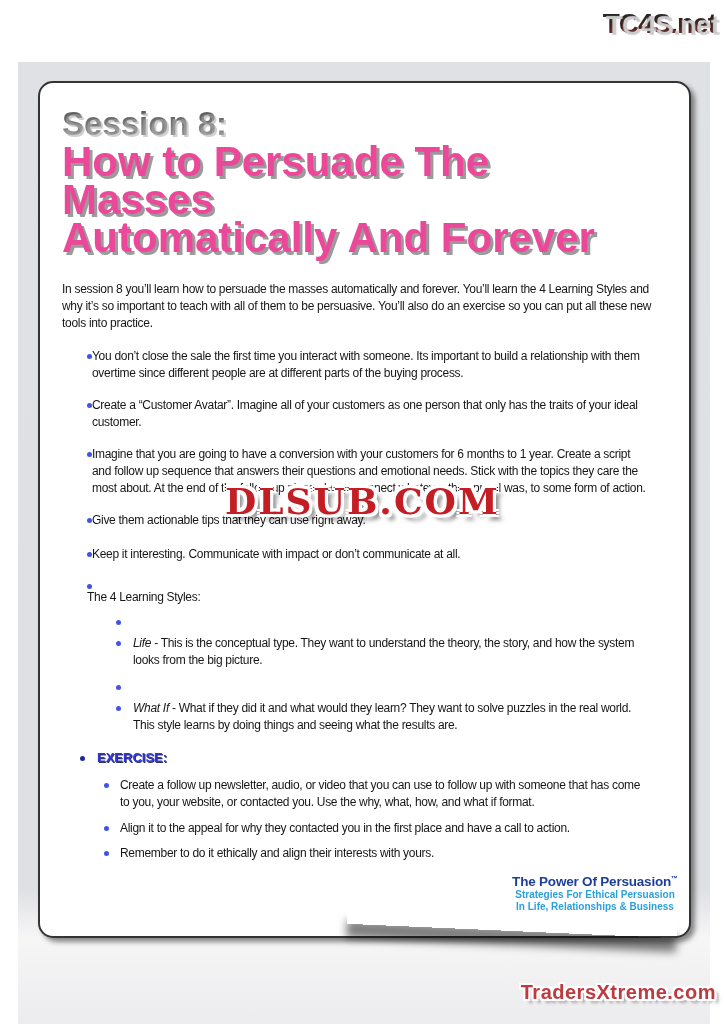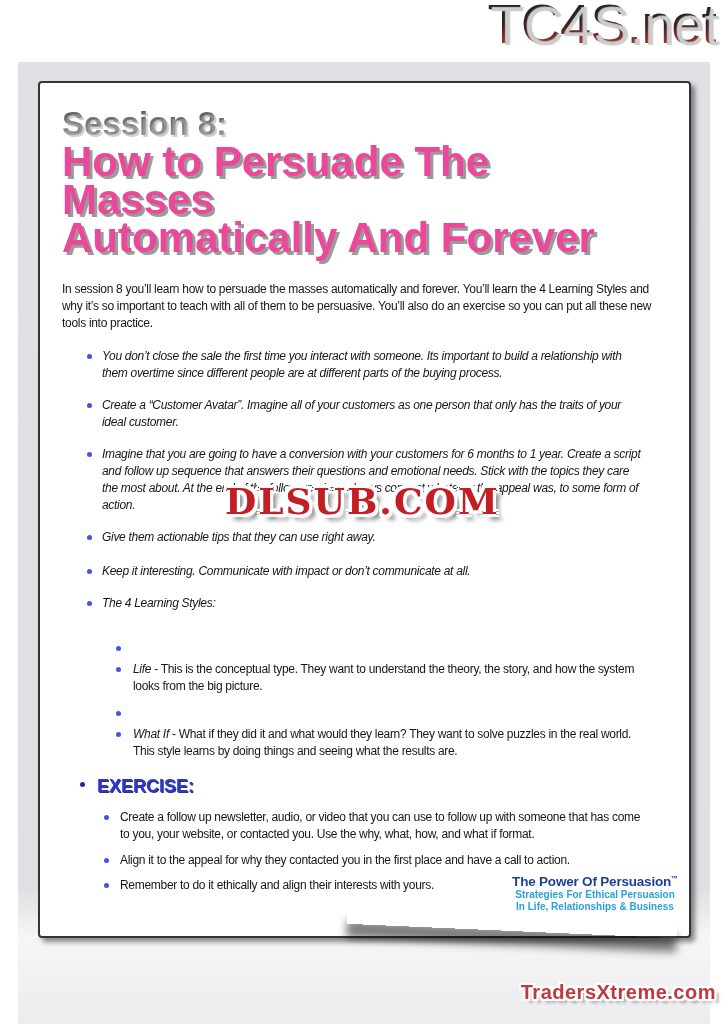--- a/index.html
+++ b/index.html
@@ -6,36 +6,36 @@
   html,body { width:724px; height:1024px; }
   body {
     position:relative; width:724px; height:1024px; overflow:hidden;
     background:#ffffff;
     font-family:"Liberation Sans", sans-serif;
   }
 
   
   .tc4s {
     position:absolute; top:0px; right:8px; z-index:60;
-    font-size:56px; font-weight:400; letter-spacing:-1px; line-height:48px;
+    font-size:28px; font-weight:700; letter-spacing:-1px; line-height:48px;
     background:linear-gradient(180deg,#232323 28%, #43211f 55%, #8d2f28 82%, #9c3a30 100%);
     -webkit-background-clip:text; background-clip:text; color:transparent;
     text-shadow:3px 2px 1px #cccccc;
   }
 
   
   .panel {
     position:absolute; left:18px; top:62px; width:692px; height:962px;
     background:linear-gradient(180deg,#e0e1e4 0%, #dfe0e3 86%, #f6f6f7 91%, #ececee 100%);
   }
 
   
   .card {
     position:absolute; left:38px; top:81px; width:653px; height:857px;
-    background:#ffffff; border:2px solid #343434; border-radius:4px;
+    background:#ffffff; border:2px solid #343434; border-radius:15px;
     box-shadow:4px 4px 5px rgba(0,0,0,0.45);
     z-index:10;
   }
   .card .curl-shadow {
     position:absolute; z-index:-1; bottom:5px; right:12px; width:330px; height:18px;
     box-shadow:0 14px 9px rgba(0,0,0,0.5); transform:rotate(2.5deg);
   }
 
   .content { position:relative; padding:22px 42px 0 22px; }
 
@@ -50,31 +50,31 @@
     color:#ec4899; text-shadow:3px 3px 0 #9b9b9b;
   }
 
   .bodytext { font-size:12px; line-height:17px; letter-spacing:-0.3px; color:#161616; }
   .intro { margin-top:24px; width:604px; }
 
   .list { margin-top:16px; }
   .li { display:flex; }
   .dot { width:5px; height:5px; border-radius:50%; background:#4353e2; margin-top:6px; flex:none; }
   .dot.dark { background:#1d2a9a; }
-  .l1  { padding-left:25px; gap:10px; margin-bottom:15px;font-style:italic; }
+  .l1  { padding-left:25px; margin-bottom:15px; }
   .l1 .li-text  { width:570px; }
   .l2  { padding-left:54px; gap:12px; margin-bottom:10px; }
   .l2 .li-text  { width:538px; }
   .l0  { padding-left:18px; gap:12px; margin-bottom:12px; margin-top:6px; }
   .l2e { padding-left:42px; gap:11px; margin-bottom:8px; }
   .l2e .li-text { width:552px; }
   .lead { font-style:italic; }
   .exercise-label {
     font-weight:bold; color:#2e35dd; text-shadow:1px 1px 0 rgba(15,15,70,0.85);
-    letter-spacing:0; font-size:18px;
+    letter-spacing:0; font-size:13px;
   }
 
   
   .copyright {
     position:absolute; left:115px; top:824px;
     font-size:11.5px; color:#9b9b9b; letter-spacing:0.2px;
   }
   .pop-logo { position:absolute; right:8px; top:791px; width:172px; text-align:center; }
   .pop-logo .lt { font-size:13.5px; font-weight:bold; color:#1d3f96; letter-spacing:-0.2px; }
   .pop-logo .tm { font-size:7px; vertical-align:super; color:#1d3f96; }
@@ -140,21 +140,21 @@
       <div class="li l1" style="margin-bottom:17px;">
         <span class="dot"></span>
         <div class="li-text bodytext">Give them actionable tips that they can use right away.</div>
       </div>
 
       <div class="li l1">
         <span class="dot"></span>
         <div class="li-text bodytext">Keep it interesting. Communicate with impact or don’t communicate at all.</div>
       </div>
 
-      <div class="li l1" style="margin-bottom:28px;">
+      <div class="li l1" style="margin-bottom:8px;flex-direction:column;">
         <span class="dot"></span>
         <div class="li-text bodytext">The 4 Learning Styles:</div>
       </div>
 
       <div class="li l2">
         <span class="dot"></span>
       </div>
 
       <div class="li l2">
         <span class="dot"></span>

